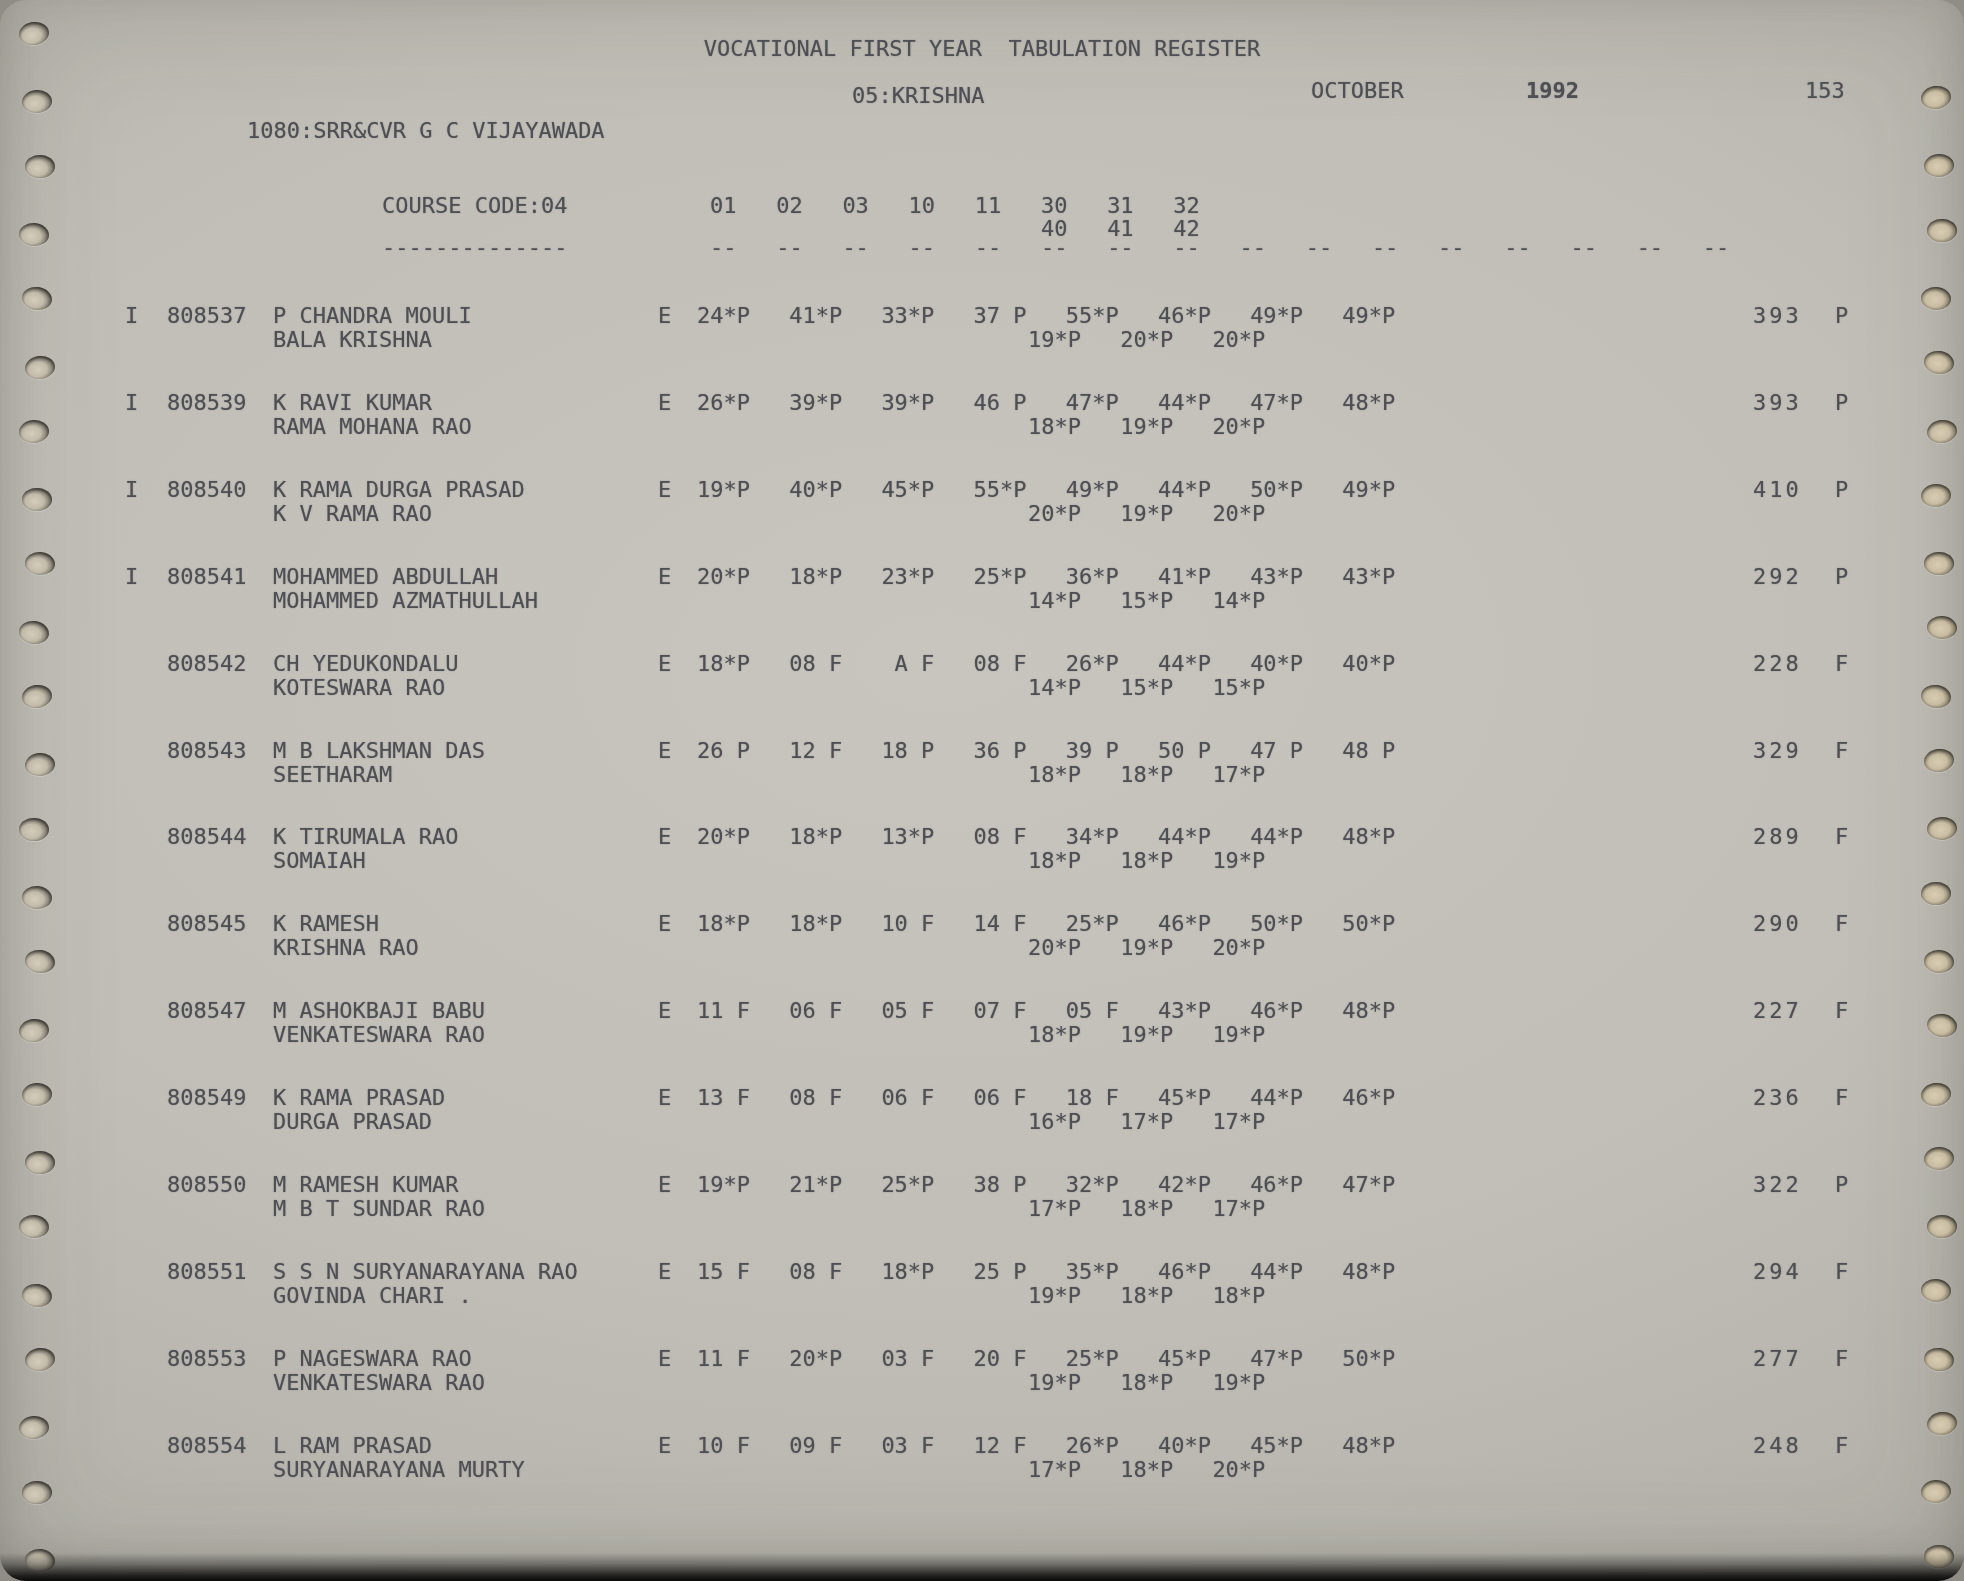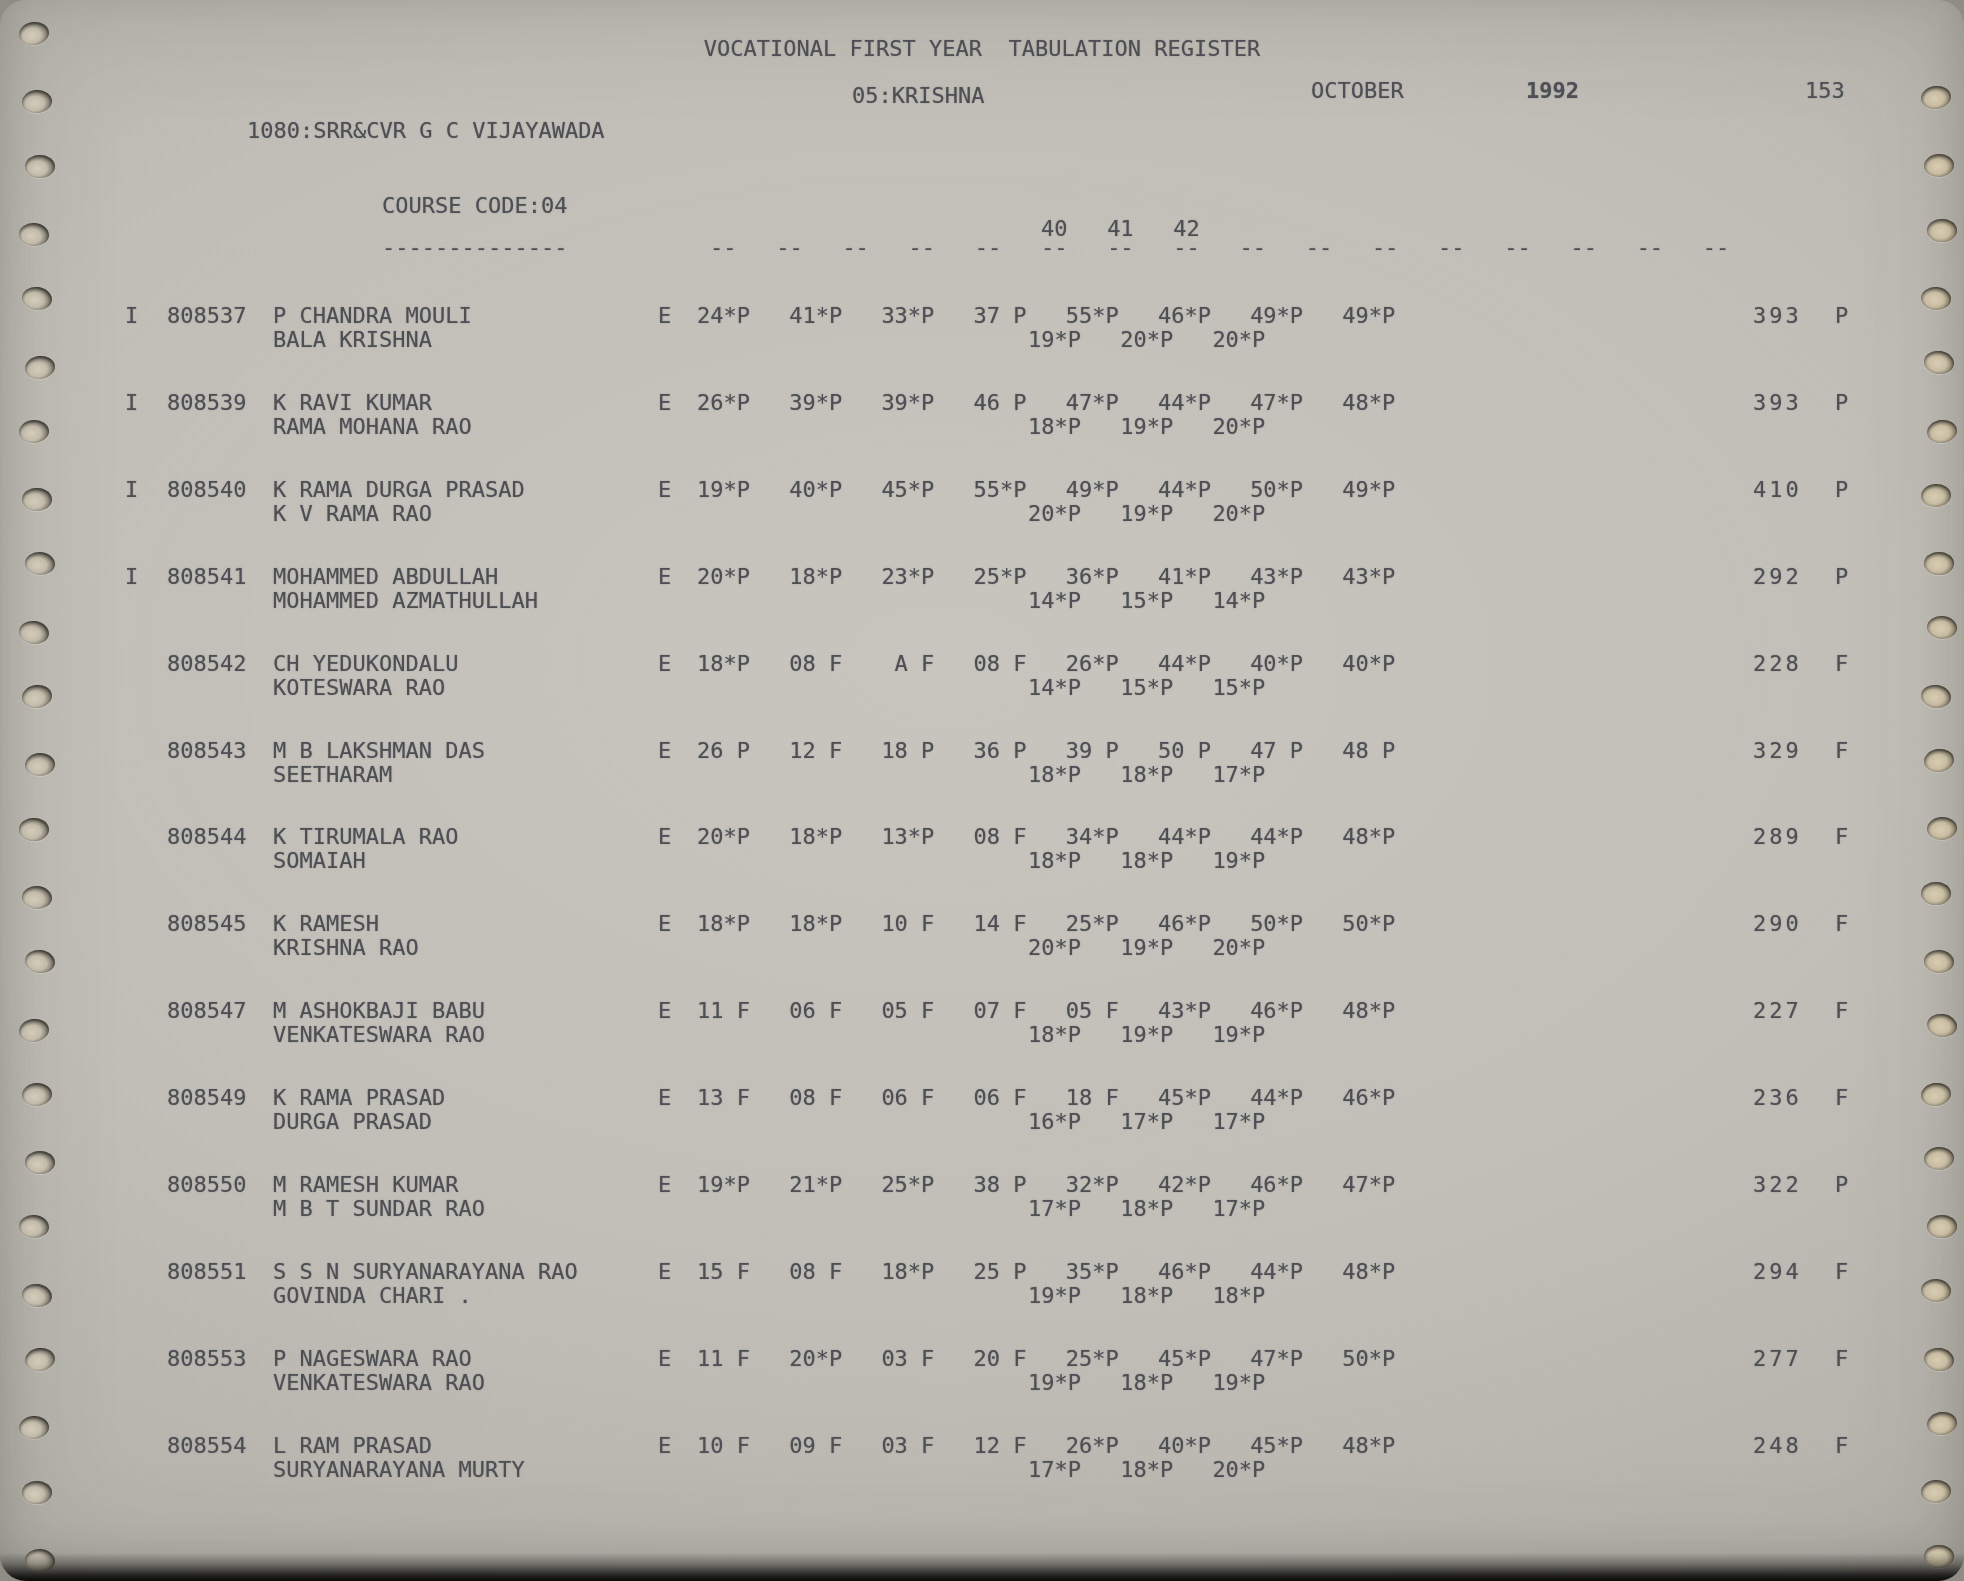--- a/index.html
+++ b/index.html
@@ -64,20 +64,30 @@
 
   <div class="abs centre">1080:SRR&amp;CVR G C VIJAYAWADA</div>
   <div class="abs district">05:KRISHNA</div>
   <div class="abs month">OCTOBER</div>
   <div class="abs year">1992</div>
   <div class="abs pageno">153</div>
 
   <div class="abs course-label">COURSE CODE:04</div>
   <div class="abs course-underline">--------------</div>
 
+  <div class="colrow l1" id="cols1">
+      <span class="cell pad">01</span>
+      <span class="cell pad">02</span>
+      <span class="cell pad">03</span>
+      <span class="cell pad">10</span>
+      <span class="cell pad">11</span>
+      <span class="cell pad">30</span>
+      <span class="cell pad">31</span>
+      <span class="cell pad">32</span>
+    </div>
   <div class="colrow l2" id="cols2">
       <span class="cell pad"></span>
       <span class="cell pad"></span>
       <span class="cell pad"></span>
       <span class="cell pad"></span>
       <span class="cell pad"></span>
       <span class="cell pad">40</span>
       <span class="cell pad">41</span>
       <span class="cell pad">42</span>
     </div>

